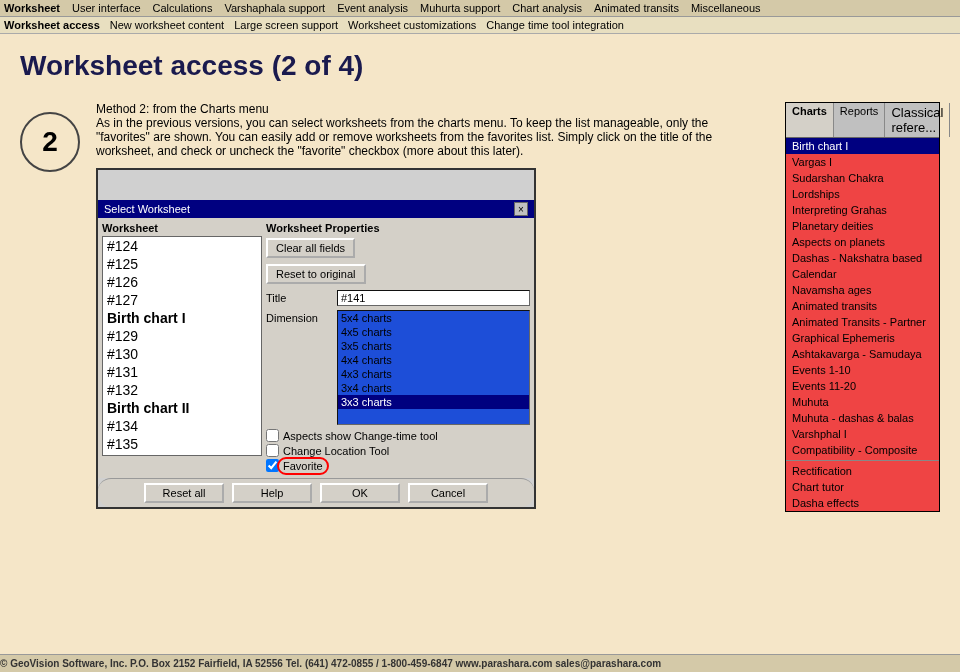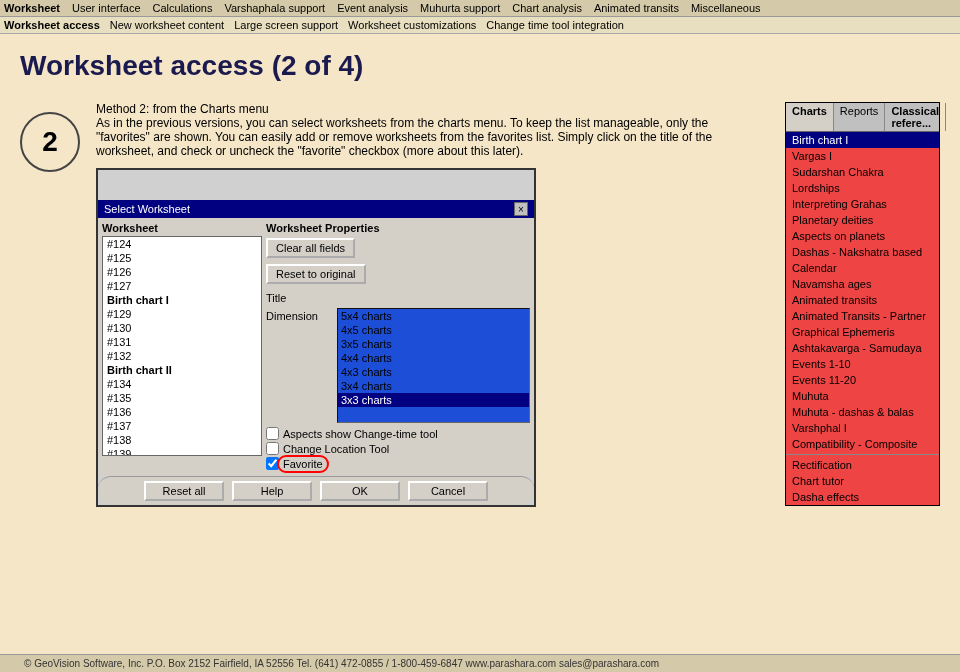--- a/index.html
+++ b/index.html
@@ -131,21 +131,21 @@
     #worksheet-list-panel .panel-header {
       font-weight: bold;
       font-size: 11px;
       margin-bottom: 2px;
     }
     #worksheet-listbox {
       background: white;
       border: 1px solid #666;
       height: 220px;
       overflow-y: auto;
-      font-size: 11px;
+      font-size: 14px;
     }
     .ws-list-item {
       padding: 1px 4px;
       cursor: pointer;
     }
     .ws-list-item.bold-item {
       font-weight: bold;
     }
 
     
@@ -284,23 +284,24 @@
     }
 
     
     #footer {
       position: absolute;
       bottom: 0;
       left: 0;
       right: 0;
       background: #d4c9a8;
       border-top: 1px solid #999;
-      padding: 3px 24px;
+      padding: 3px 0;
       font-size: 10px;
       color: #333;
+      font-weight: bold;
     }
   </style>
 </head>
 <body>
 
 <div id="top-menubar">
   <span class="menu-item bold">Worksheet</span>
   <span class="menu-item">User interface</span>
   <span class="menu-item">Calculations</span>
   <span class="menu-item">Varshaphala support</span>
@@ -362,20 +363,21 @@
           <div id="worksheet-props-panel">
             <div class="panel-header">Worksheet Properties</div>
             <div class="prop-buttons">
               <button class="dialog-btn">Clear all fields</button>
             </div>
             <div class="prop-buttons">
               <button class="dialog-btn">Reset to original</button>
             </div>
             <div class="prop-row">
               <span class="prop-label">Title</span>
+              <input class="prop-input" type="text" value="#141" style="">
             </div>
             <div class="prop-row">
               <span class="prop-label">Dimension</span>
               <div class="dimension-list">
                 <div class="dim-item">5x4 charts</div>
                 <div class="dim-item">4x5 charts</div>
                 <div class="dim-item">3x5 charts</div>
                 <div class="dim-item">4x4 charts</div>
                 <div class="dim-item">4x3 charts</div>
                 <div class="dim-item">3x4 charts</div>
@@ -406,21 +408,21 @@
           <button class="dialog-btn">Cancel</button>
         </div>
       </div>
     </div>
   </div>
 
   <div id="charts-panel">
     <div id="charts-tabs">
       <span class="chart-tab active">Charts</span>
       <span class="chart-tab">Reports</span>
-      <span class="chart-tab" style="font-size:11px;font-weight:bold;">Classical refere...</span>
+      <span class="chart-tab" style="font-size:13px;">Classical refere...</span>
     </div>
     <div id="charts-list">
       <div class="charts-list-item selected">Birth chart I</div>
       <div class="charts-list-item">Vargas I</div>
       <div class="charts-list-item">Sudarshan Chakra</div>
       <div class="charts-list-item">Lordships</div>
       <div class="charts-list-item">Interpreting Grahas</div>
       <div class="charts-list-item">Planetary deities</div>
       <div class="charts-list-item">Aspects on planets</div>
       <div class="charts-list-item">Dashas - Nakshatra based</div>

